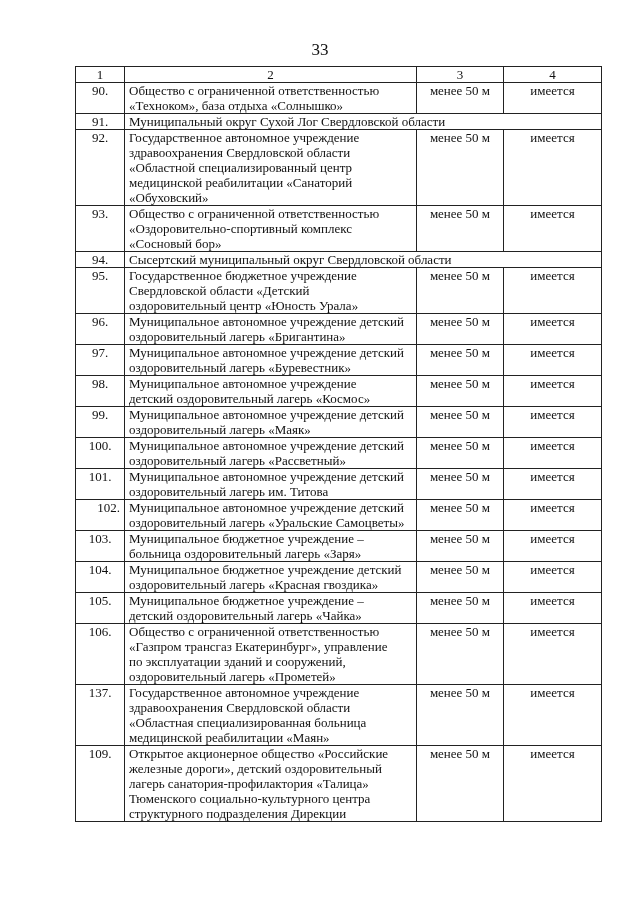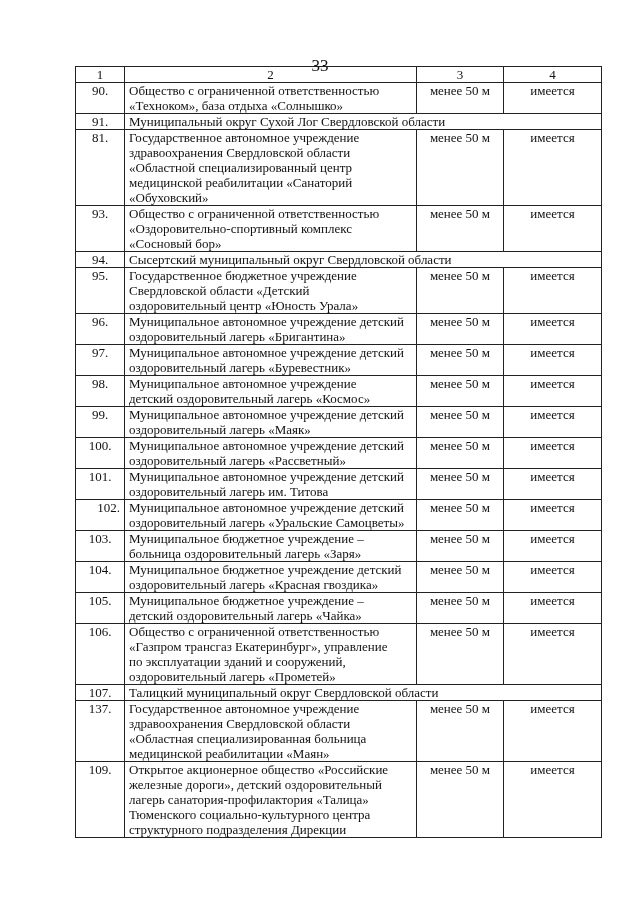--- a/index.html
+++ b/index.html
@@ -1,18 +1,18 @@
 <!DOCTYPE html>
 <html><head>
 <meta charset="utf-8">
 <style>
   html, body { margin: 0; padding: 0; background: #ffffff; }
   body { width: 640px; height: 905px; position: relative; overflow: hidden;
          font-family: "Liberation Serif", "DejaVu Serif", serif; color: #111; }
-  .page-num { position: absolute; top: 56px; left: 0; width: 640px; text-align: center;
+  .page-num { position: absolute; top: 40px; left: 0; width: 640px; text-align: center;
               font-size: 17px; }
   table.doc { position: absolute; top: 66px; left: 75px; width: 526px;
               border-collapse: collapse; table-layout: fixed; font-size: 13px; line-height: 15px; }
   table.doc td { border: 1px solid #222; vertical-align: top; padding: 0 4px; }
   col.c1 { width: 49px; } col.c2 { width: 292px; } col.c3 { width: 87px; } col.c4 { width: 98px; }
   td.num { text-align: center; padding-right: 8px; }
   td.dist, td.avail { text-align: center; }
   td.hdr { text-align: center; height: 14px; }
   tr.section td { height: 14px; }
   td.name { padding-left: 6px; }
@@ -45,21 +45,21 @@
           <div>«Техноком», база отдыха «Солнышко»</div>
         </td>
         <td class="dist">менее 50 м</td>
         <td class="avail">имеется</td>
       </tr>
       <tr class="section">
         <td class="num" style="height: 14px;">91.</td>
         <td colspan="3" class="name">Муниципальный округ Сухой Лог Свердловской области</td>
       </tr>
       <tr>
-        <td class="num" style="height: 74px;">81.</td>
+        <td class="num" style="height: 74px;">92.</td>
         <td class="name">
           <div>Государственное автономное учреждение</div>
           <div>здравоохранения Свердловской области</div>
           <div>«Областной специализированный центр</div>
           <div>медицинской реабилитации «Санаторий</div>
           <div>«Обуховский»</div>
         </td>
         <td class="dist">менее 50 м</td>
         <td class="avail">имеется</td>
       </tr>
@@ -181,24 +181,20 @@
         <td class="num" style="height: 60px;">106.</td>
         <td class="name">
           <div>Общество с ограниченной ответственностью</div>
           <div>«Газпром трансгаз Екатеринбург», управление</div>
           <div>по эксплуатации зданий и сооружений,</div>
           <div>оздоровительный лагерь «Прометей»</div>
         </td>
         <td class="dist">менее 50 м</td>
         <td class="avail">имеется</td>
       </tr>
-      <tr class="section">
-        <td class="num" style="height: 14px;">107.</td>
-        <td colspan="3" class="name">Талицкий муниципальный округ Свердловской области</td>
-      </tr>
       <tr>
         <td class="num" style="height: 59px;">137.</td>
         <td class="name">
           <div>Государственное автономное учреждение</div>
           <div>здравоохранения Свердловской области</div>
           <div>«Областная специализированная больница</div>
           <div>медицинской реабилитации «Маян»</div>
         </td>
         <td class="dist">менее 50 м</td>
         <td class="avail">имеется</td>

